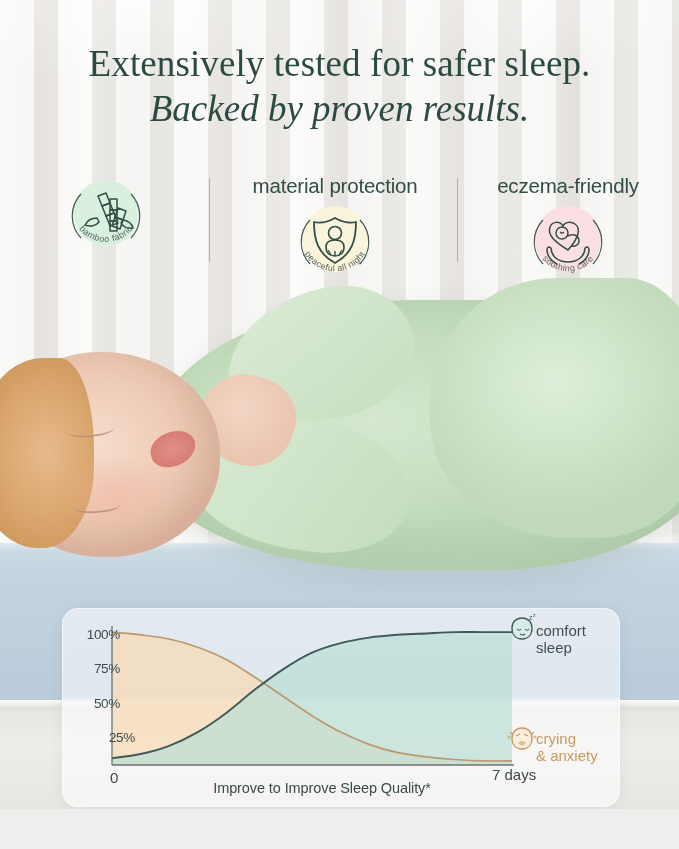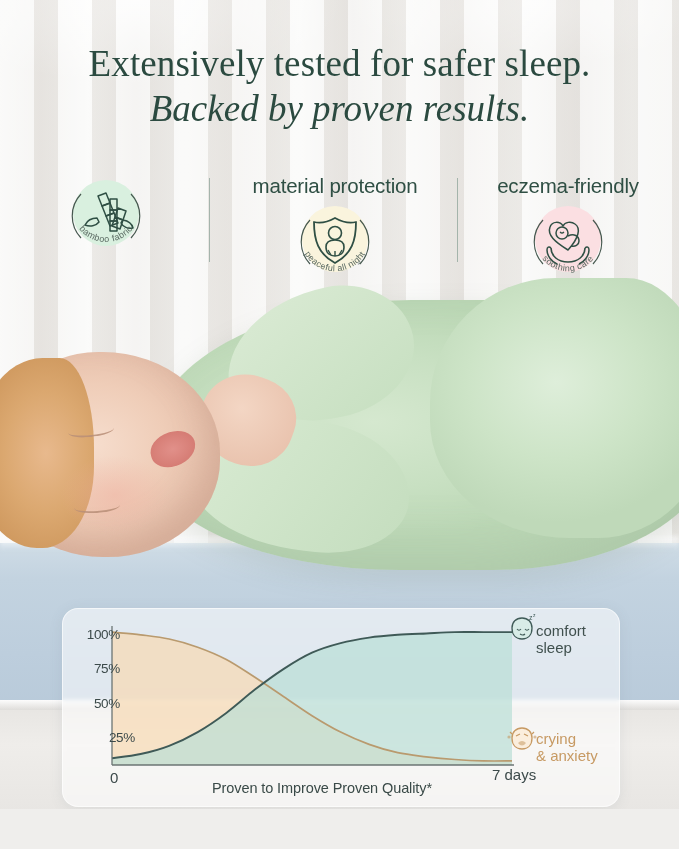--- a/index.html
+++ b/index.html
@@ -306,21 +306,21 @@
     <div class="ylab" style="left:0px;top:19px;">100%</div>
     <div class="ylab" style="left:0px;top:53px;">75%</div>
     <div class="ylab" style="left:0px;top:88px;">50%</div>
     <div class="ylab" style="left:15px;top:122px;">25%</div>
 
     
     <div class="xlab" style="left:48px;top:161px;">0</div>
     <div class="xlab" style="left:430px;top:158px;">7 days</div>
 
     
-    <div class="axis-title">Proven to Improve Proven Quality*</div>
+    <div class="axis-title">Improve to Improve Sleep Quality*</div>
 
     
     <div class="legend lg-comfort">
       <span class="lgtxt">comfort<br>sleep</span>
     </div>
     <div class="legend lg-cry">
       <span class="lgtxt">crying<br>&amp; anxiety</span>
     </div>
   </div>
 

